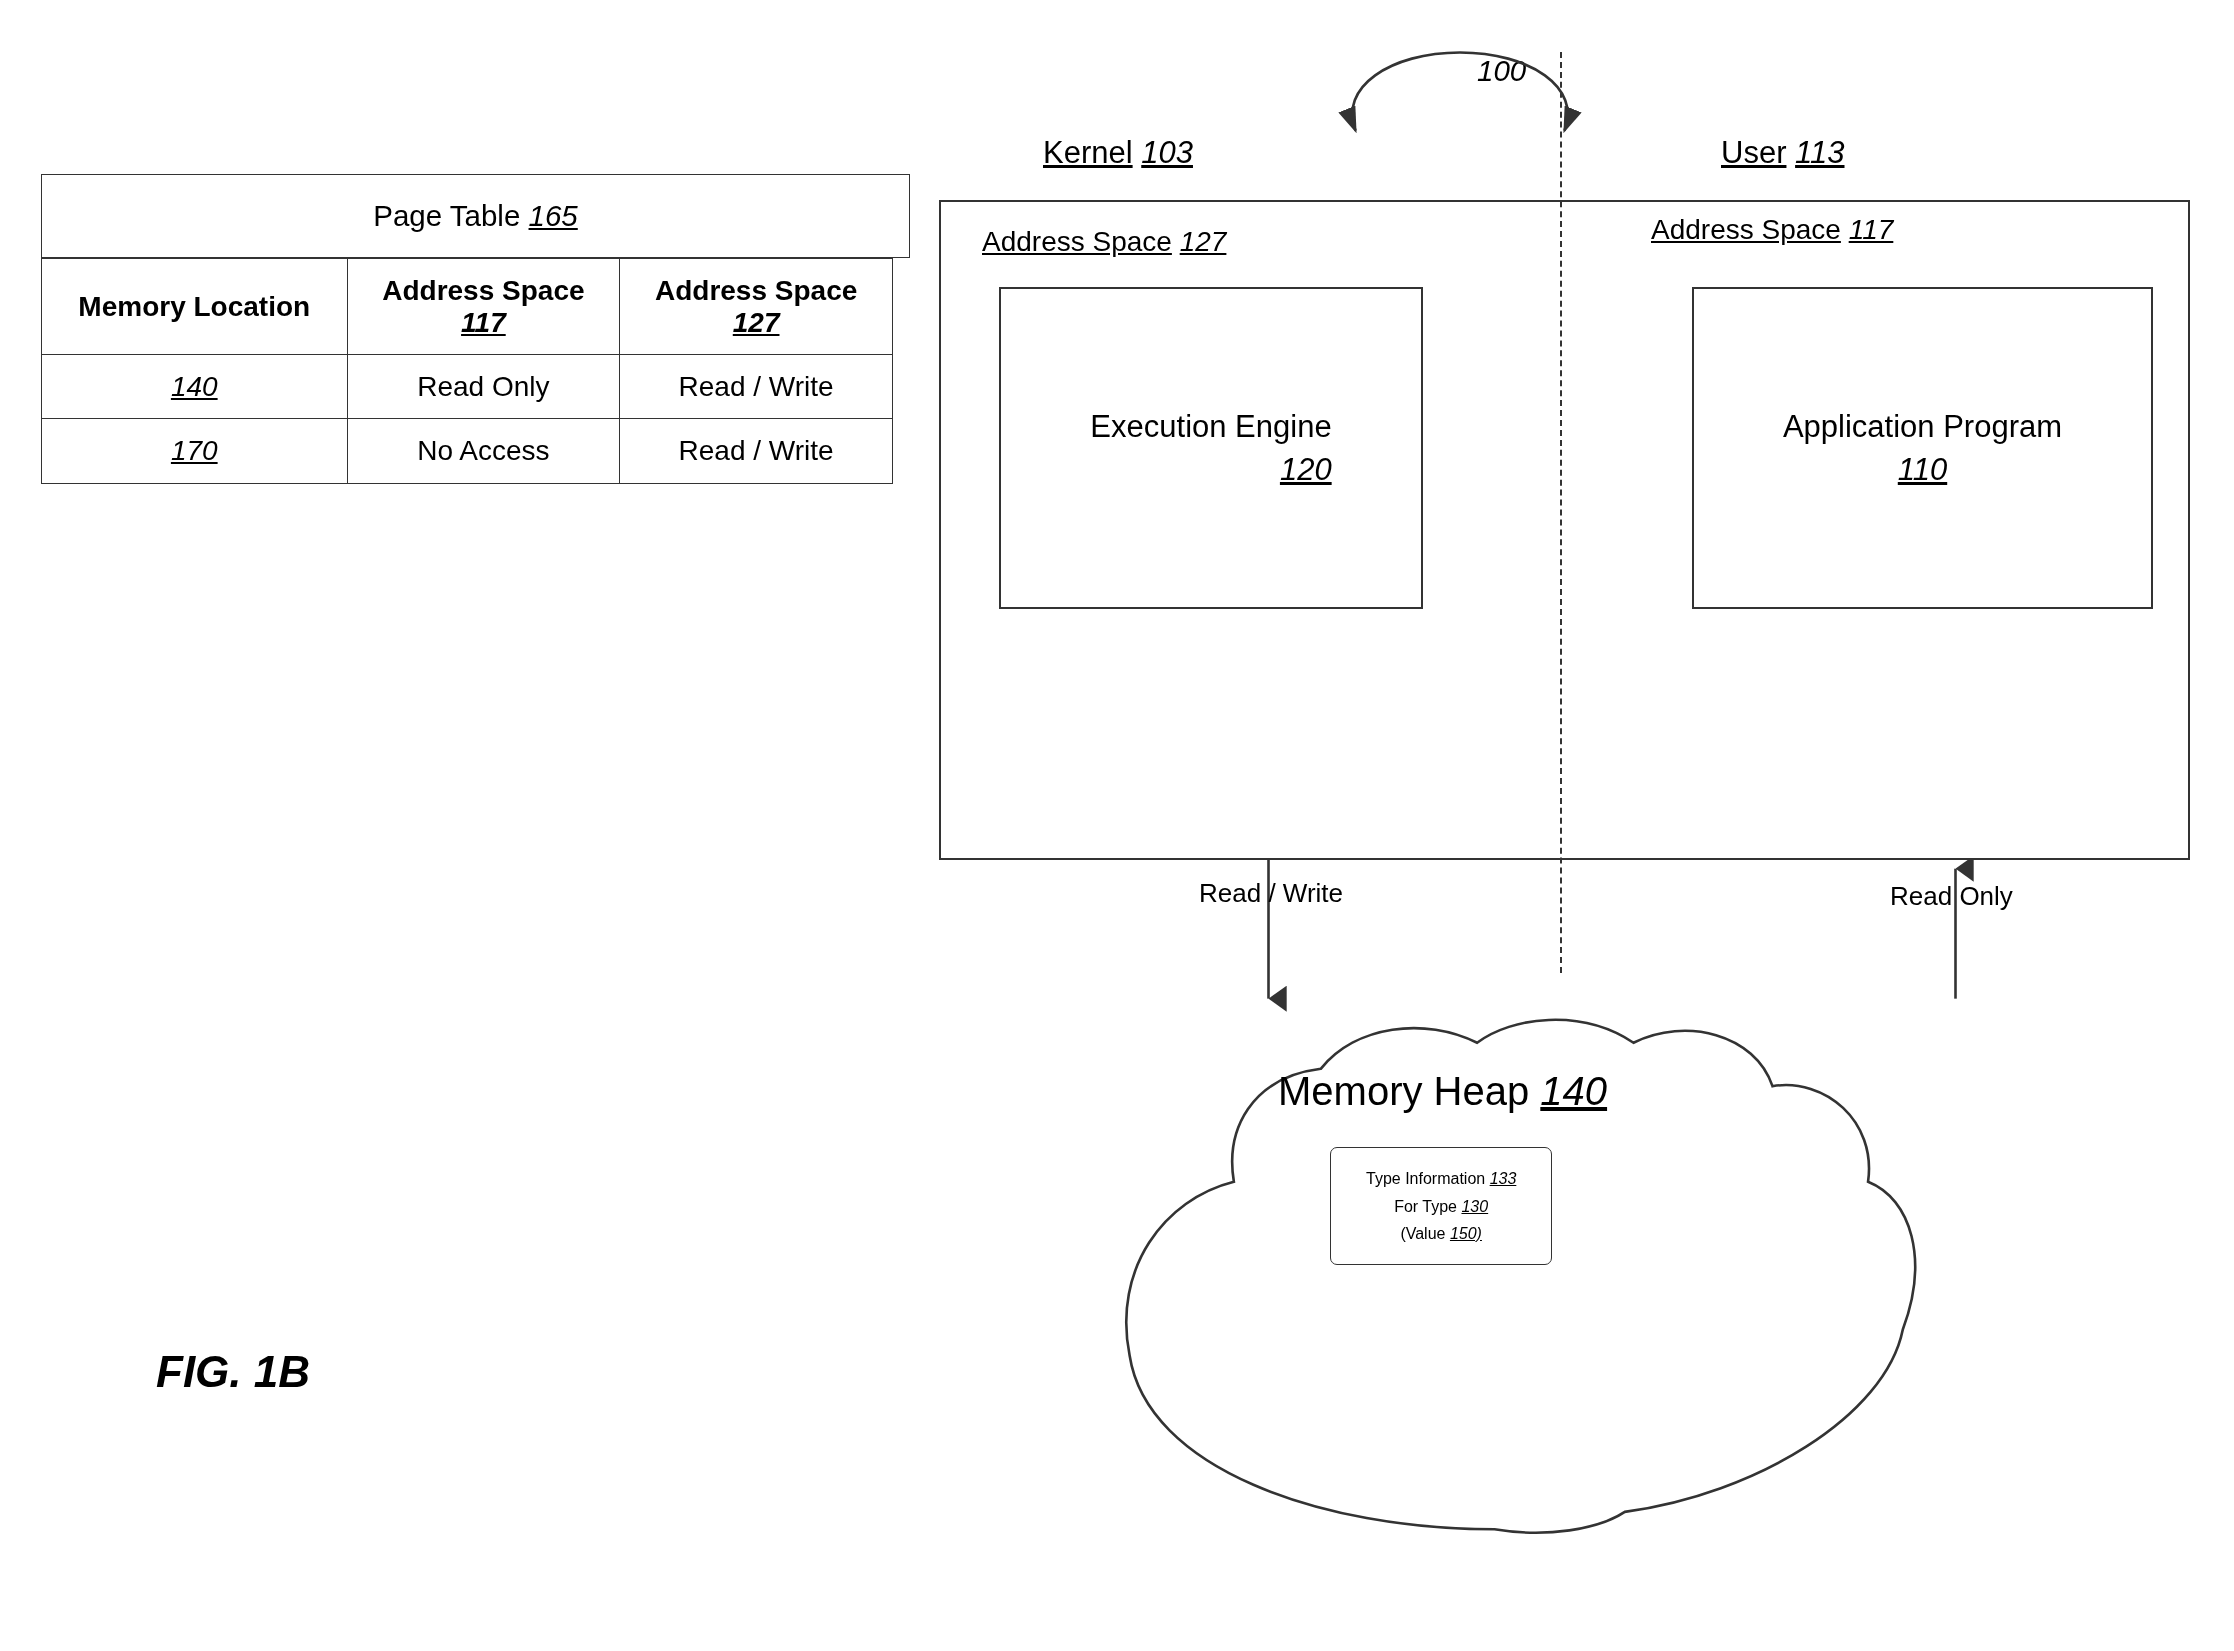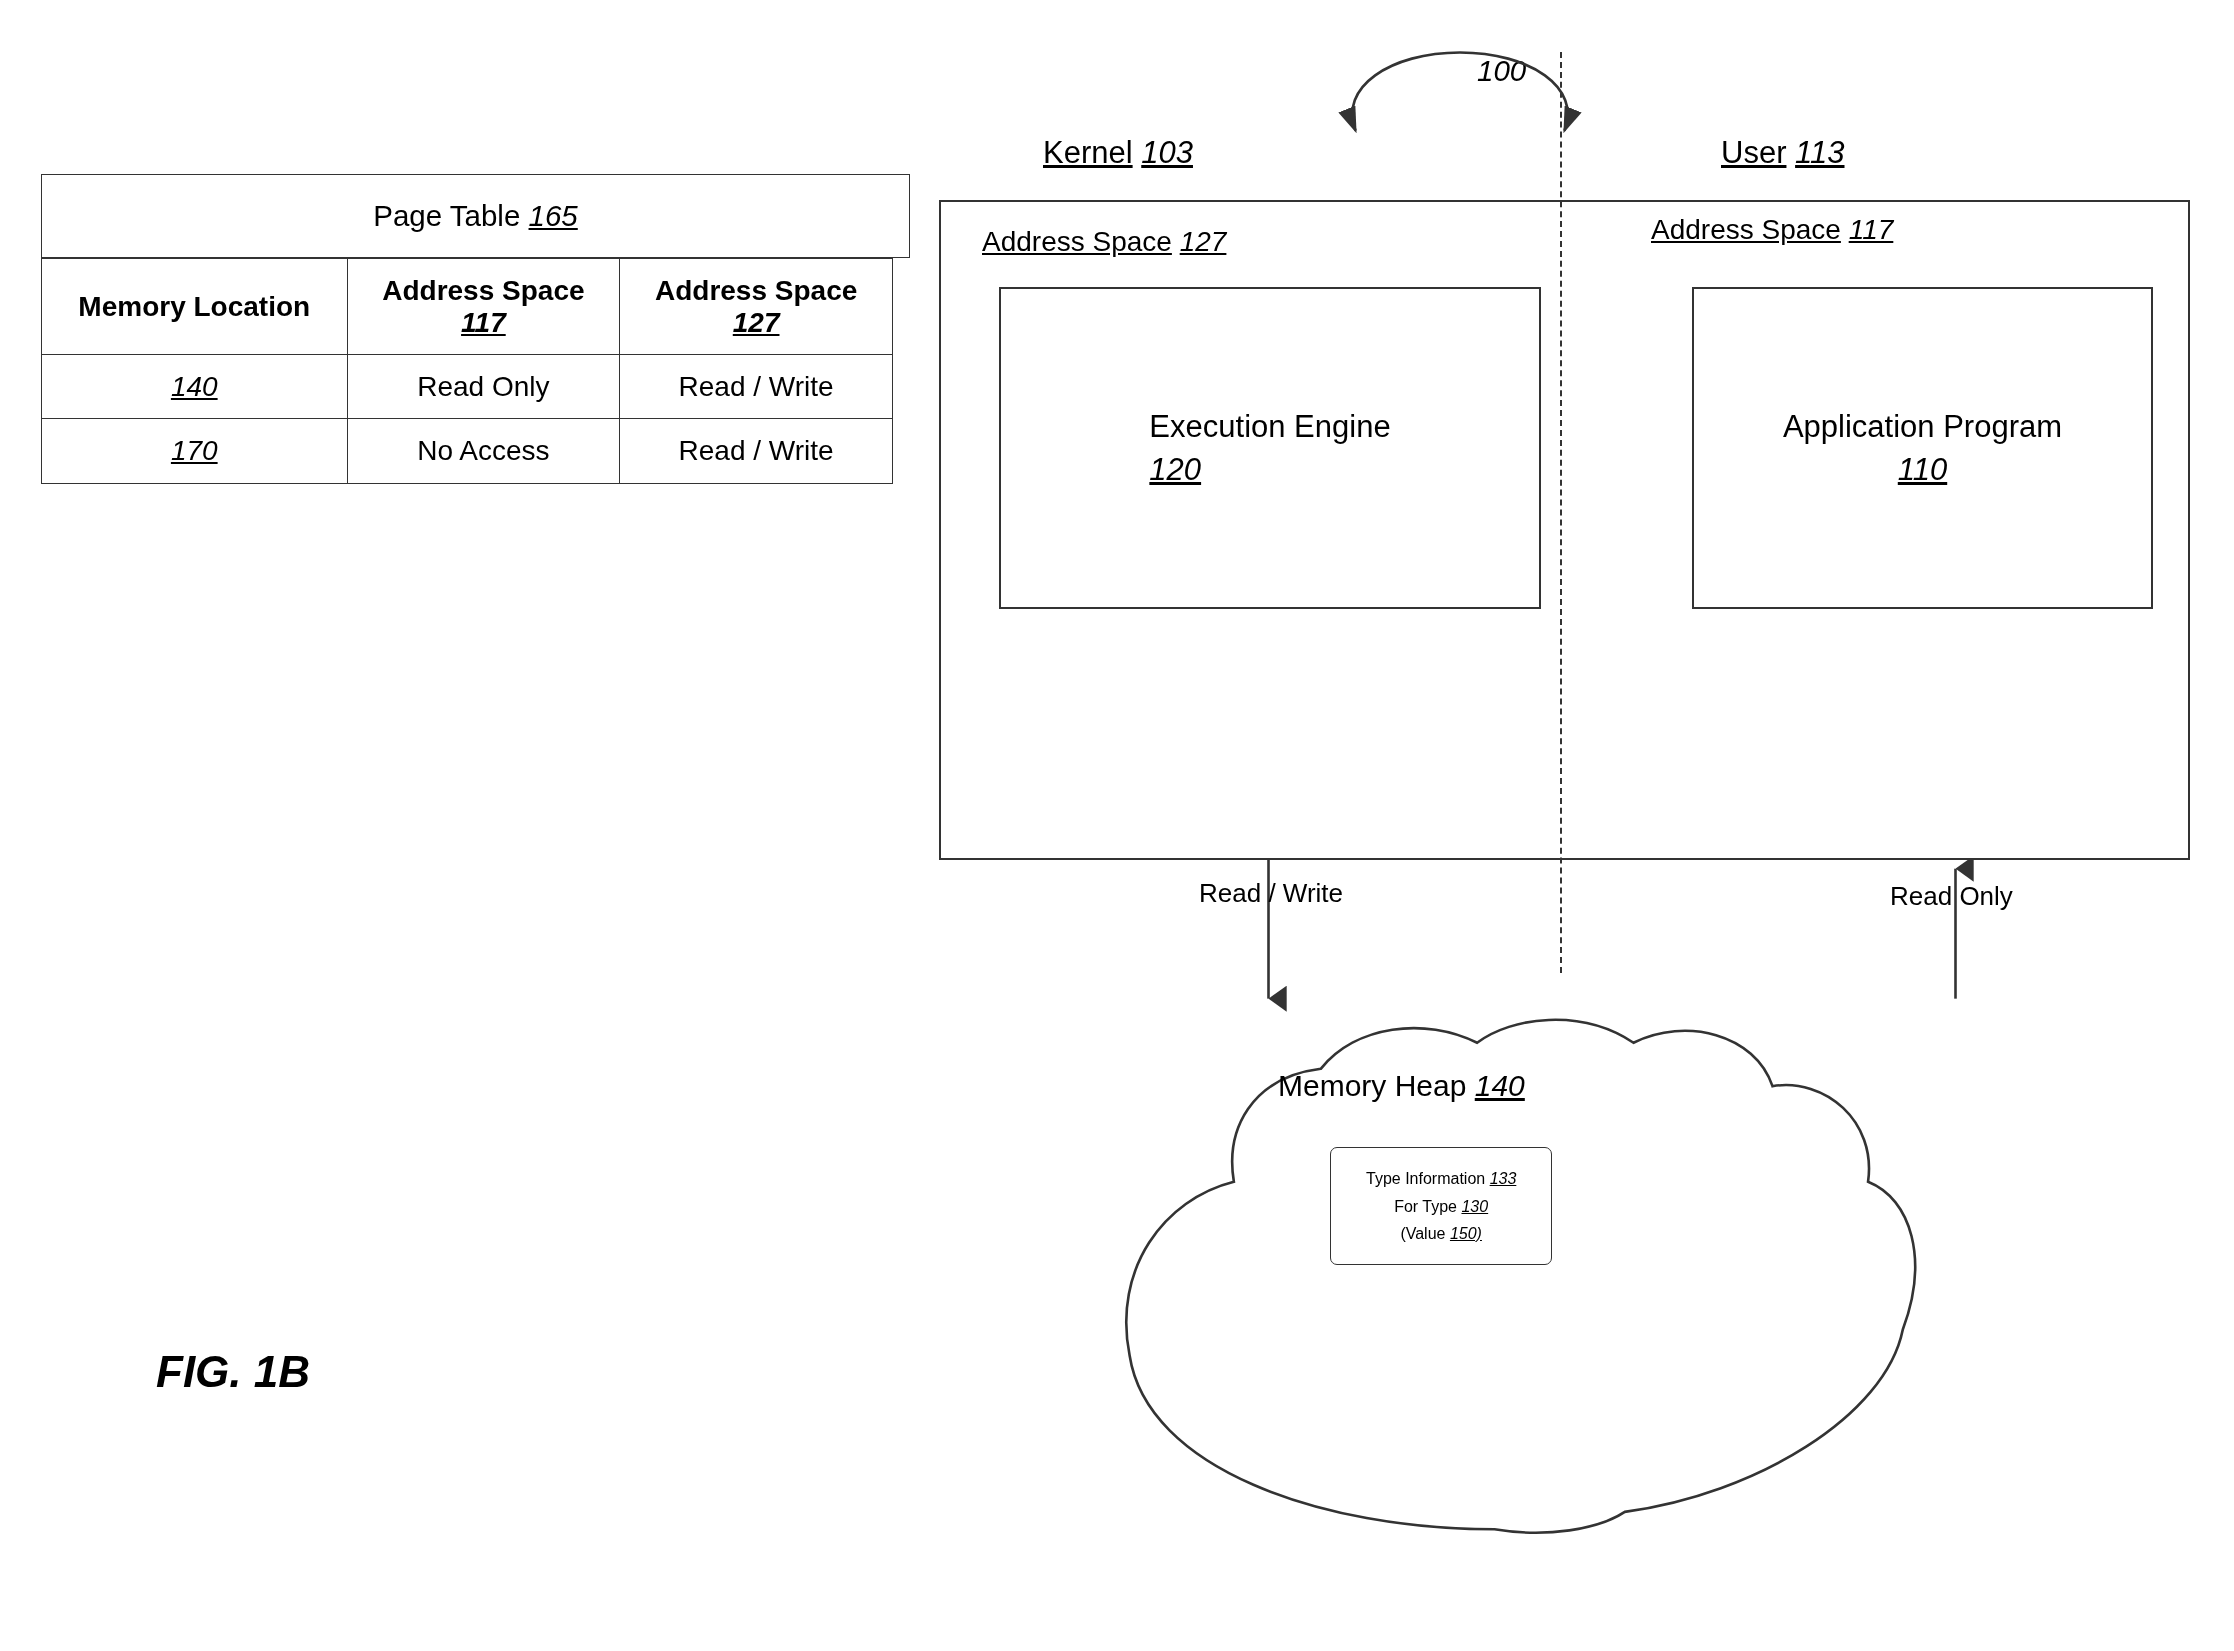--- a/index.html
+++ b/index.html
@@ -115,29 +115,29 @@
       left: 1651px;
       top: 214px;
       font-size: 28px;
     }
 
     
     .exec-engine-box {
       position: absolute;
       left: 999px;
       top: 287px;
-      width: 542px;
+      width: 424px;
       height: 322px;
       border: 2.6px solid #333;
       background: transparent;
       display: flex;
       flex-direction: column;
       align-items: center;
       justify-content: center;
-      text-align: left;
+      text-align: right;
     }
 
     
     .app-program-box {
       position: absolute;
       left: 1677px;
       top: 287px;
       width: 461px;
       height: 322px;
       border: 2.6px solid #333;
@@ -242,21 +242,21 @@
     C 520 10, 600 0, 660 40
     C 720 10, 800 30, 820 90
     C 880 80, 940 130, 930 200
     C 980 220, 1000 290, 970 370
     C 950 470, 800 560, 650 580
     C 620 600, 560 610, 500 600
     Z
   " stroke="#333" stroke-width="3" fill="white"></path>
 </svg>
 
-<div style="position:absolute; left:1278px; top:1069px; font-size:30px; text-align:center;">
+<div style="position:absolute; left:1278px; top:1069px; font-size:40px; text-align:center;">
   <span>Memory Heap</span>&nbsp;<span class="underline-italic">140</span>
 </div>
 
 <div style="position:absolute; left:1330px; top:1147px; border:1.7px solid #333; border-radius:7px; padding:17.4px 35px; font-size:16px; text-align:center; line-height:1.7; background:white;">
   <div><span>Type Information</span>&nbsp;<span class="underline-italic">133</span></div>
   <div><span>For Type</span>&nbsp;<span class="underline-italic">130</span></div>
   <div><span>(Value</span>&nbsp;<span class="underline-italic">150)</span></div>
 </div>
 
 <div class="left-section">

